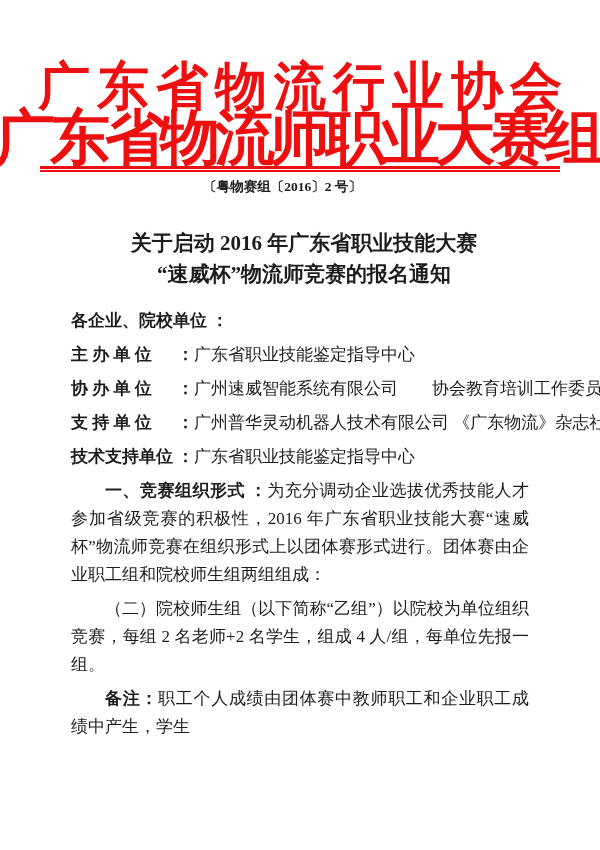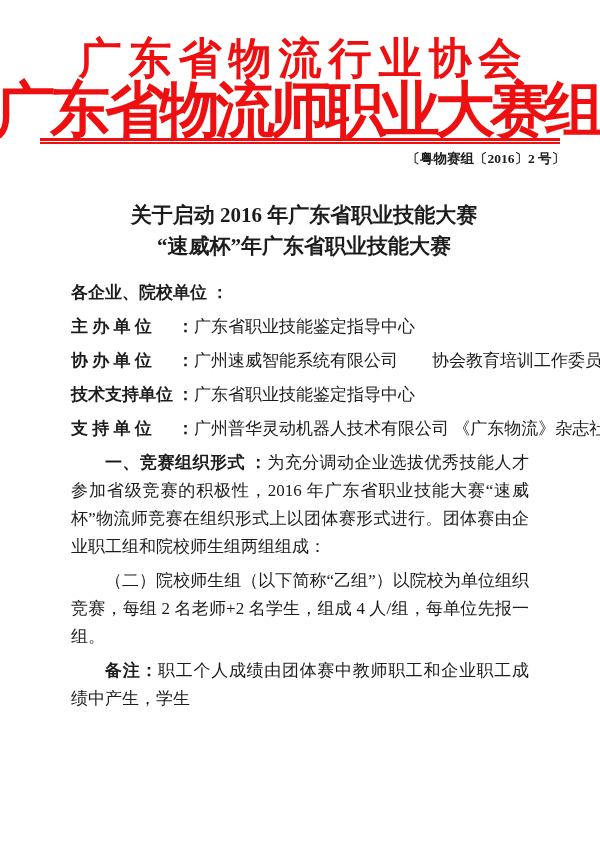--- a/index.html
+++ b/index.html
@@ -10,22 +10,22 @@
     height: 850px;
     margin: 0 auto;
     background: #ffffff;
     overflow: hidden;
     font-family: "Liberation Serif", "DejaVu Serif", serif;
     color: var(--ink);
   }
   
   .letterhead { text-align: center; }
   .org-line1 {
-    margin-top: 32px;
-    font-size: 43px;
+    margin-top: 60px;
+    font-size: 52px;
     line-height: 54px;
     font-weight: bold;
     color: var(--accent);
     letter-spacing: 7px;
     text-indent: 7px;
     white-space: nowrap;
   }
   .org-line2 {
     font-size: 60px;
     line-height: 48px;
@@ -39,21 +39,20 @@
     width: 520px;
     margin: 4px auto 0 auto;
     height: 1px;
     background: #ffffff;
     border-top: 3px solid var(--accent);
     border-bottom: 2px solid var(--accent);
   }
   .doc-number {
     margin-top: 6px;
     padding-right: 35px;
-    text-align: right;
     font-size: 13.5px;
     line-height: 18px;
     font-weight: bold;
     color: var(--ink);
   }
   
   .doc-title {
     margin: 32px 0 0 8px;
     text-align: center;
     font-size: 21px;
@@ -92,38 +91,38 @@
 
   <div class="letterhead">
     <div class="org-line1">广东省物流行业协会</div>
     <div class="org-line2">广东省物流师职业大赛组委会</div>
     <div class="head-rule"></div>
     <div class="doc-number">〔粤物赛组〔2016〕2 号〕</div>
   </div>
 
   <h1 class="doc-title">
     <div>关于启动 2016 年广东省职业技能大赛</div>
-    <div>“速威杯”年广东省职业技能大赛</div>
+    <div>“速威杯”物流师竞赛的报名通知</div>
   </h1>
 
   <div class="body">
 
     <p class="salutation">各企业、院校单位 ：</p>
 
 
     <div>
 
         <p class="org-row"><b class="org-label">主 办 单 位</b><b class="org-colon">：</b><span>广东省职业技能鉴定指导中心</span></p>
 
 
         <p class="org-row"><b class="org-label">协 办 单 位</b><b class="org-colon">：</b><span>广州速威智能系统有限公司　　协会教育培训工作委员会</span></p>
 
+        <p class="org-row"><b class="org-label">支 持 单 位</b><b class="org-colon">：</b><span>广州普华灵动机器人技术有限公司 《广东物流》杂志社</span></p>
+
         <p class="org-row"><b class="org-label">技术支持单位</b><b class="org-colon">：</b><span>广东省职业技能鉴定指导中心</span></p>
-
-        <p class="org-row"><b class="org-label">支 持 单 位</b><b class="org-colon">：</b><span>广州普华灵动机器人技术有限公司 《广东物流》杂志社</span></p>
       </div>
 
     <p class="indent"><b class="sec-head">一、竞赛组织形式 ：</b><span>为充分调动企业选拔优秀技能人才参加省级竞赛的积极性，2016 年广东省职业技能大赛“速威杯”物流师竞赛在组织形式上以团体赛形式进行。团体赛由企业职工组和院校师生组两组组成：</span></p>
 
 
     <p class="indent">（二）院校师生组（以下简称“乙组”）以院校为单位组织竞赛，每组 2 名老师+2 名学生，组成 4 人/组，每单位先报一组。</p>
 
     <p class="indent"><b class="note-label">备注：</b><span>职工个人成绩由团体赛中教师职工和企业职工成绩中产生，学生</span></p>
 
   </div>

